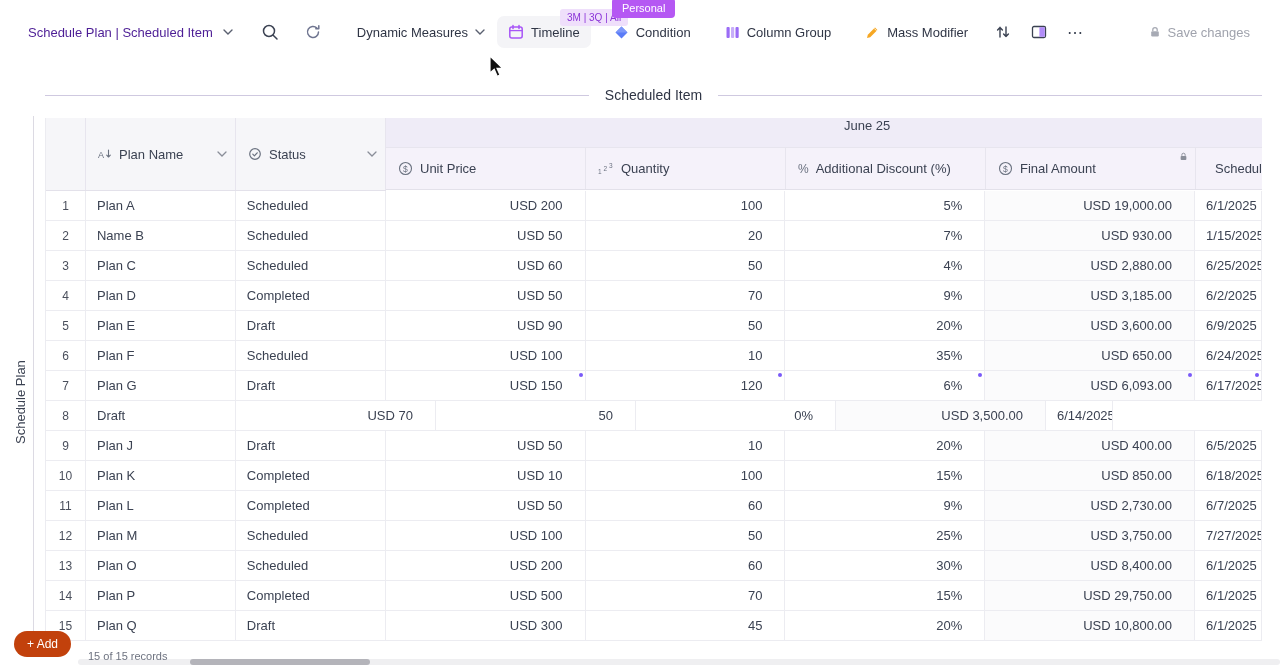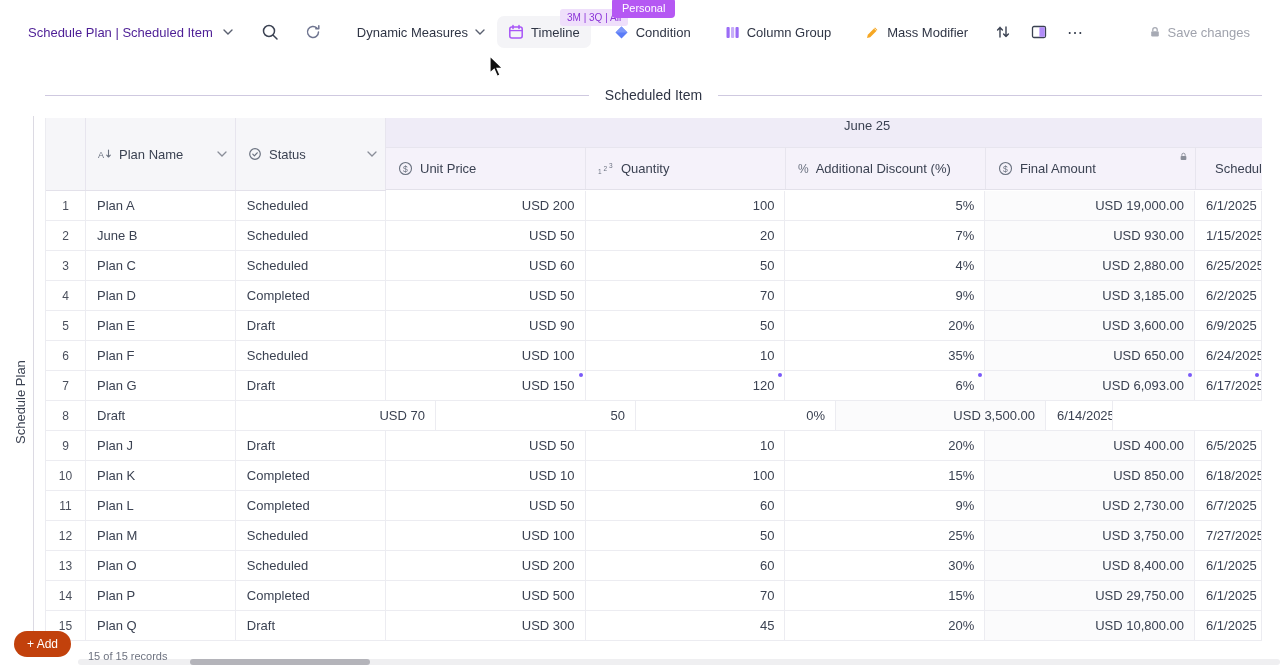--- a/index.html
+++ b/index.html
@@ -49,21 +49,21 @@
   .m-unit { width:200px; } .m-qty { width:200px; } .m-disc { width:200px; }
   .m-final { width:210px; } .m-date { width:67px; }
   .pct { font-size:12px; color:#6b7280; }
   .hlock { position:absolute; top:4px; right:7px; }
 
   .tbody .trow { display:flex; height:30px; border-bottom:1px solid #ececf1; background:#fff; }
   .td { display:flex; align-items:center; border-right:1px solid #ececf1; font-size:13px; color:#3b4252; position:relative; white-space:nowrap; overflow:hidden; }
   .c-num { width:40px; justify-content:center; font-size:12px; color:#4a4f5c; }
   .c-plan { width:150px; padding-left:11px; }
   .c-status { width:150px; padding-left:11px; }
-  .c-unit, .c-qty, .c-disc, .c-final { justify-content:flex-end; padding-right:10px; }
+  .c-unit, .c-qty, .c-disc, .c-final { justify-content:flex-end; padding-right:22px; }
   .c-unit { width:200px; } .c-qty { width:200px; } .c-disc { width:200px; }
   .c-final { width:210px; background:#fbfbfc; }
   .c-date { width:67px; padding-left:11px; }
   .trow.modified .c-unit::after, .trow.modified .c-qty::after, .trow.modified .c-disc::after,
   .trow.modified .c-final::after, .trow.modified .c-date::after {
     content:""; position:absolute; top:2px; right:2px; width:4px; height:4px; border-radius:50%; background:#7a5af8;
   }
 
   
   .add-btn { position:absolute; left:14px; bottom:8px; background:#c2410c; color:#fff; font-size:12px; font-weight:500; border:none; border-radius:13px; padding:6px 13px; cursor:pointer; z-index:6; font-family:inherit; display:flex; align-items:center; gap:4px; }
@@ -258,21 +258,21 @@
       <div class="td c-plan">Plan A</div>
       <div class="td c-status">Scheduled</div>
       <div class="td c-unit">USD 200</div>
       <div class="td c-qty">100</div>
       <div class="td c-disc">5%</div>
       <div class="td c-final">USD 19,000.00</div>
       <div class="td c-date">6/1/2025</div>
     </div>
         <div class="trow">
       <div class="td c-num">2</div>
-      <div class="td c-plan">June B</div>
+      <div class="td c-plan">Name B</div>
       <div class="td c-status">Scheduled</div>
       <div class="td c-unit">USD 50</div>
       <div class="td c-qty">20</div>
       <div class="td c-disc">7%</div>
       <div class="td c-final">USD 930.00</div>
       <div class="td c-date">1/15/2025</div>
     </div>
         <div class="trow">
       <div class="td c-num">3</div>
       <div class="td c-plan">Plan C</div>

